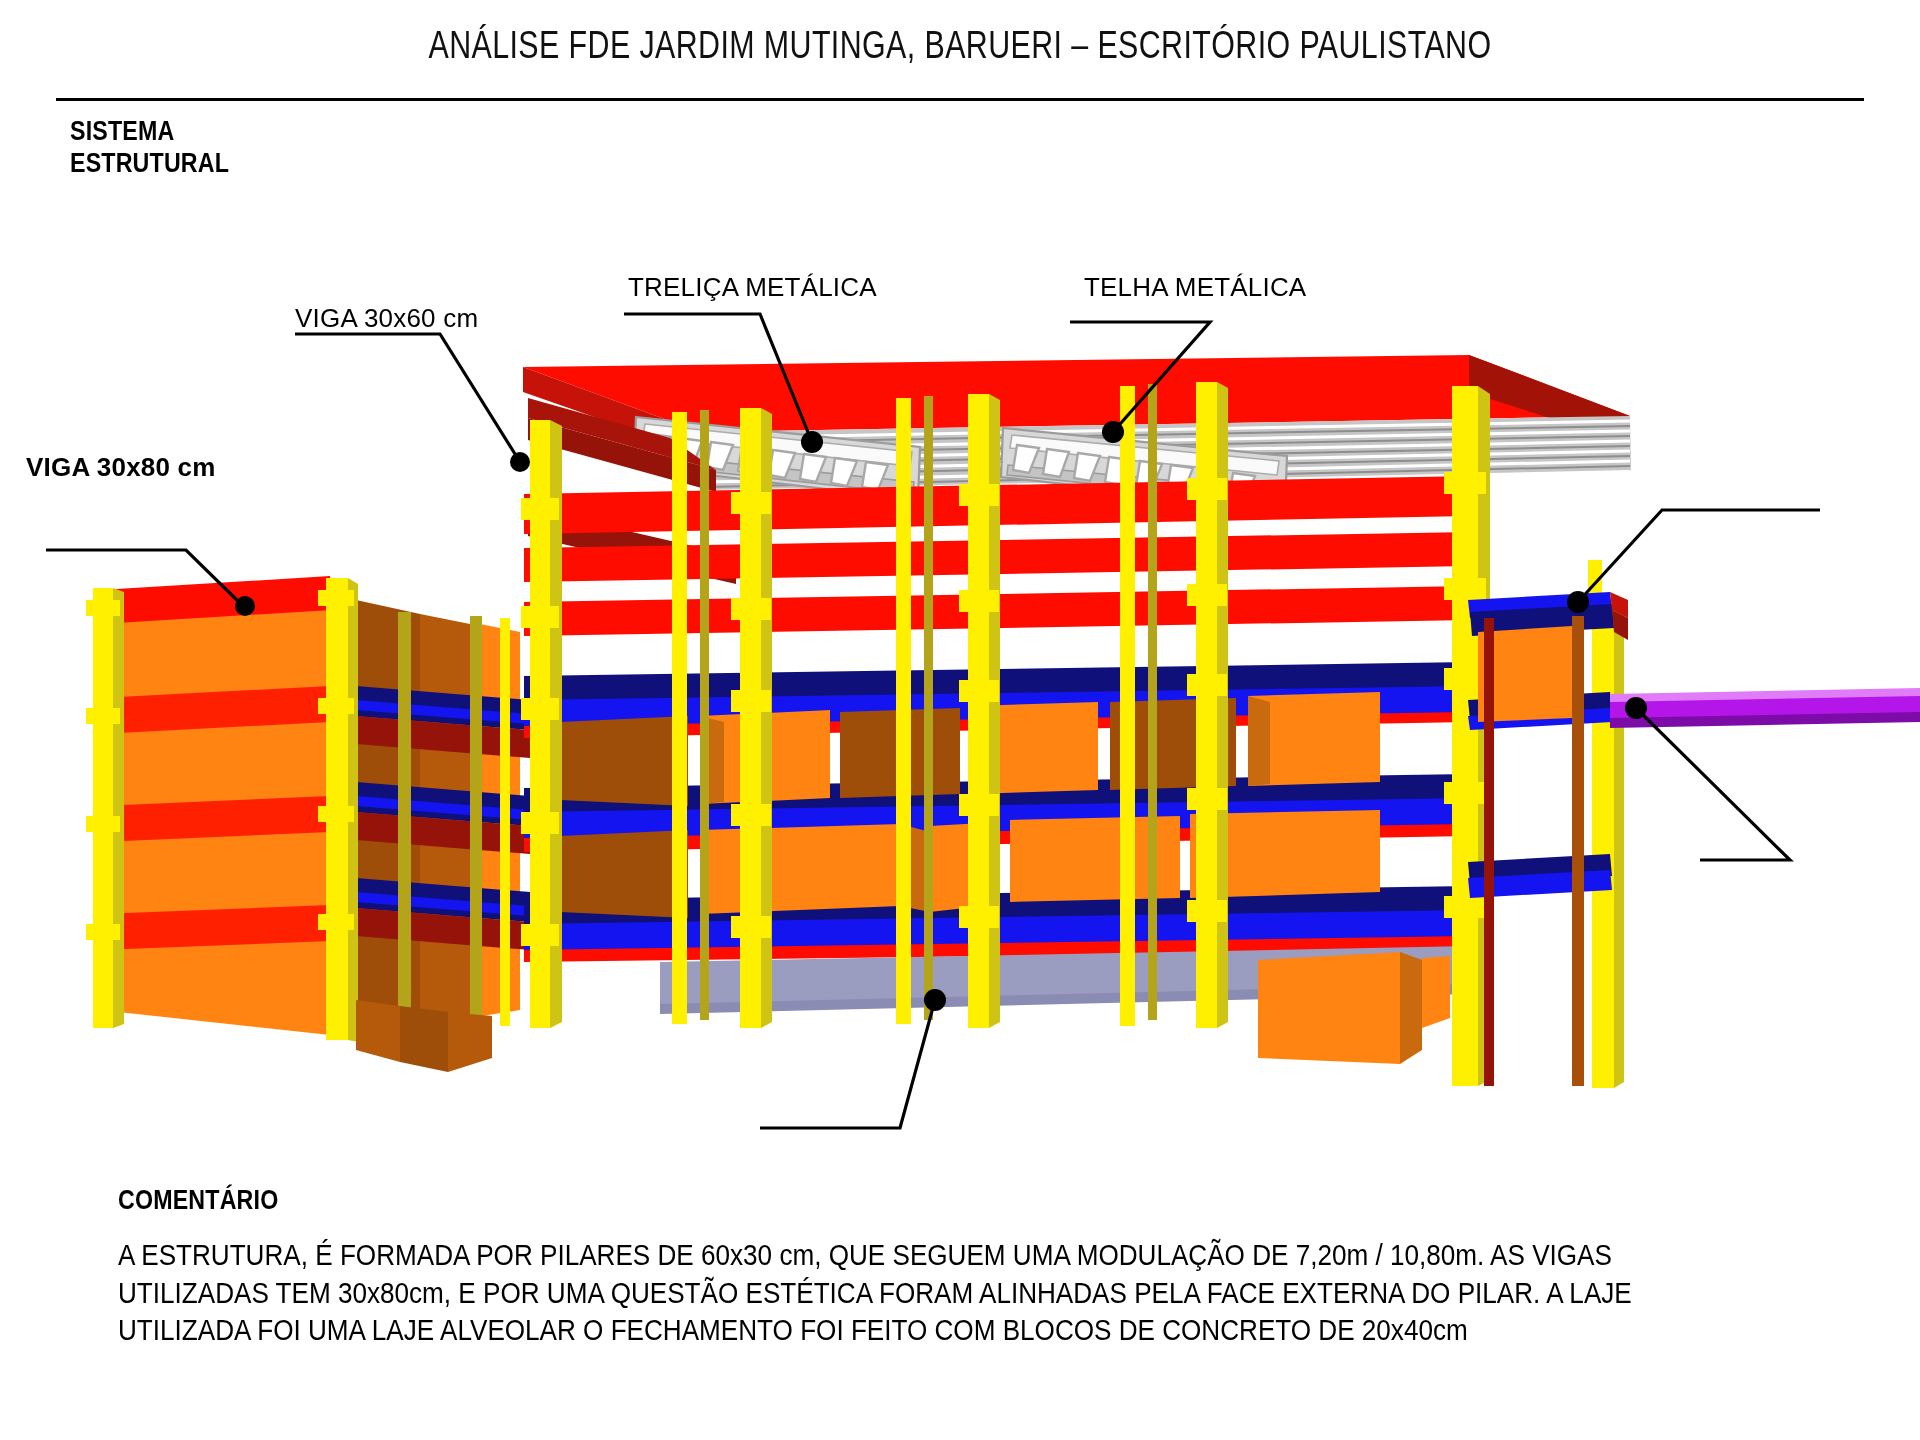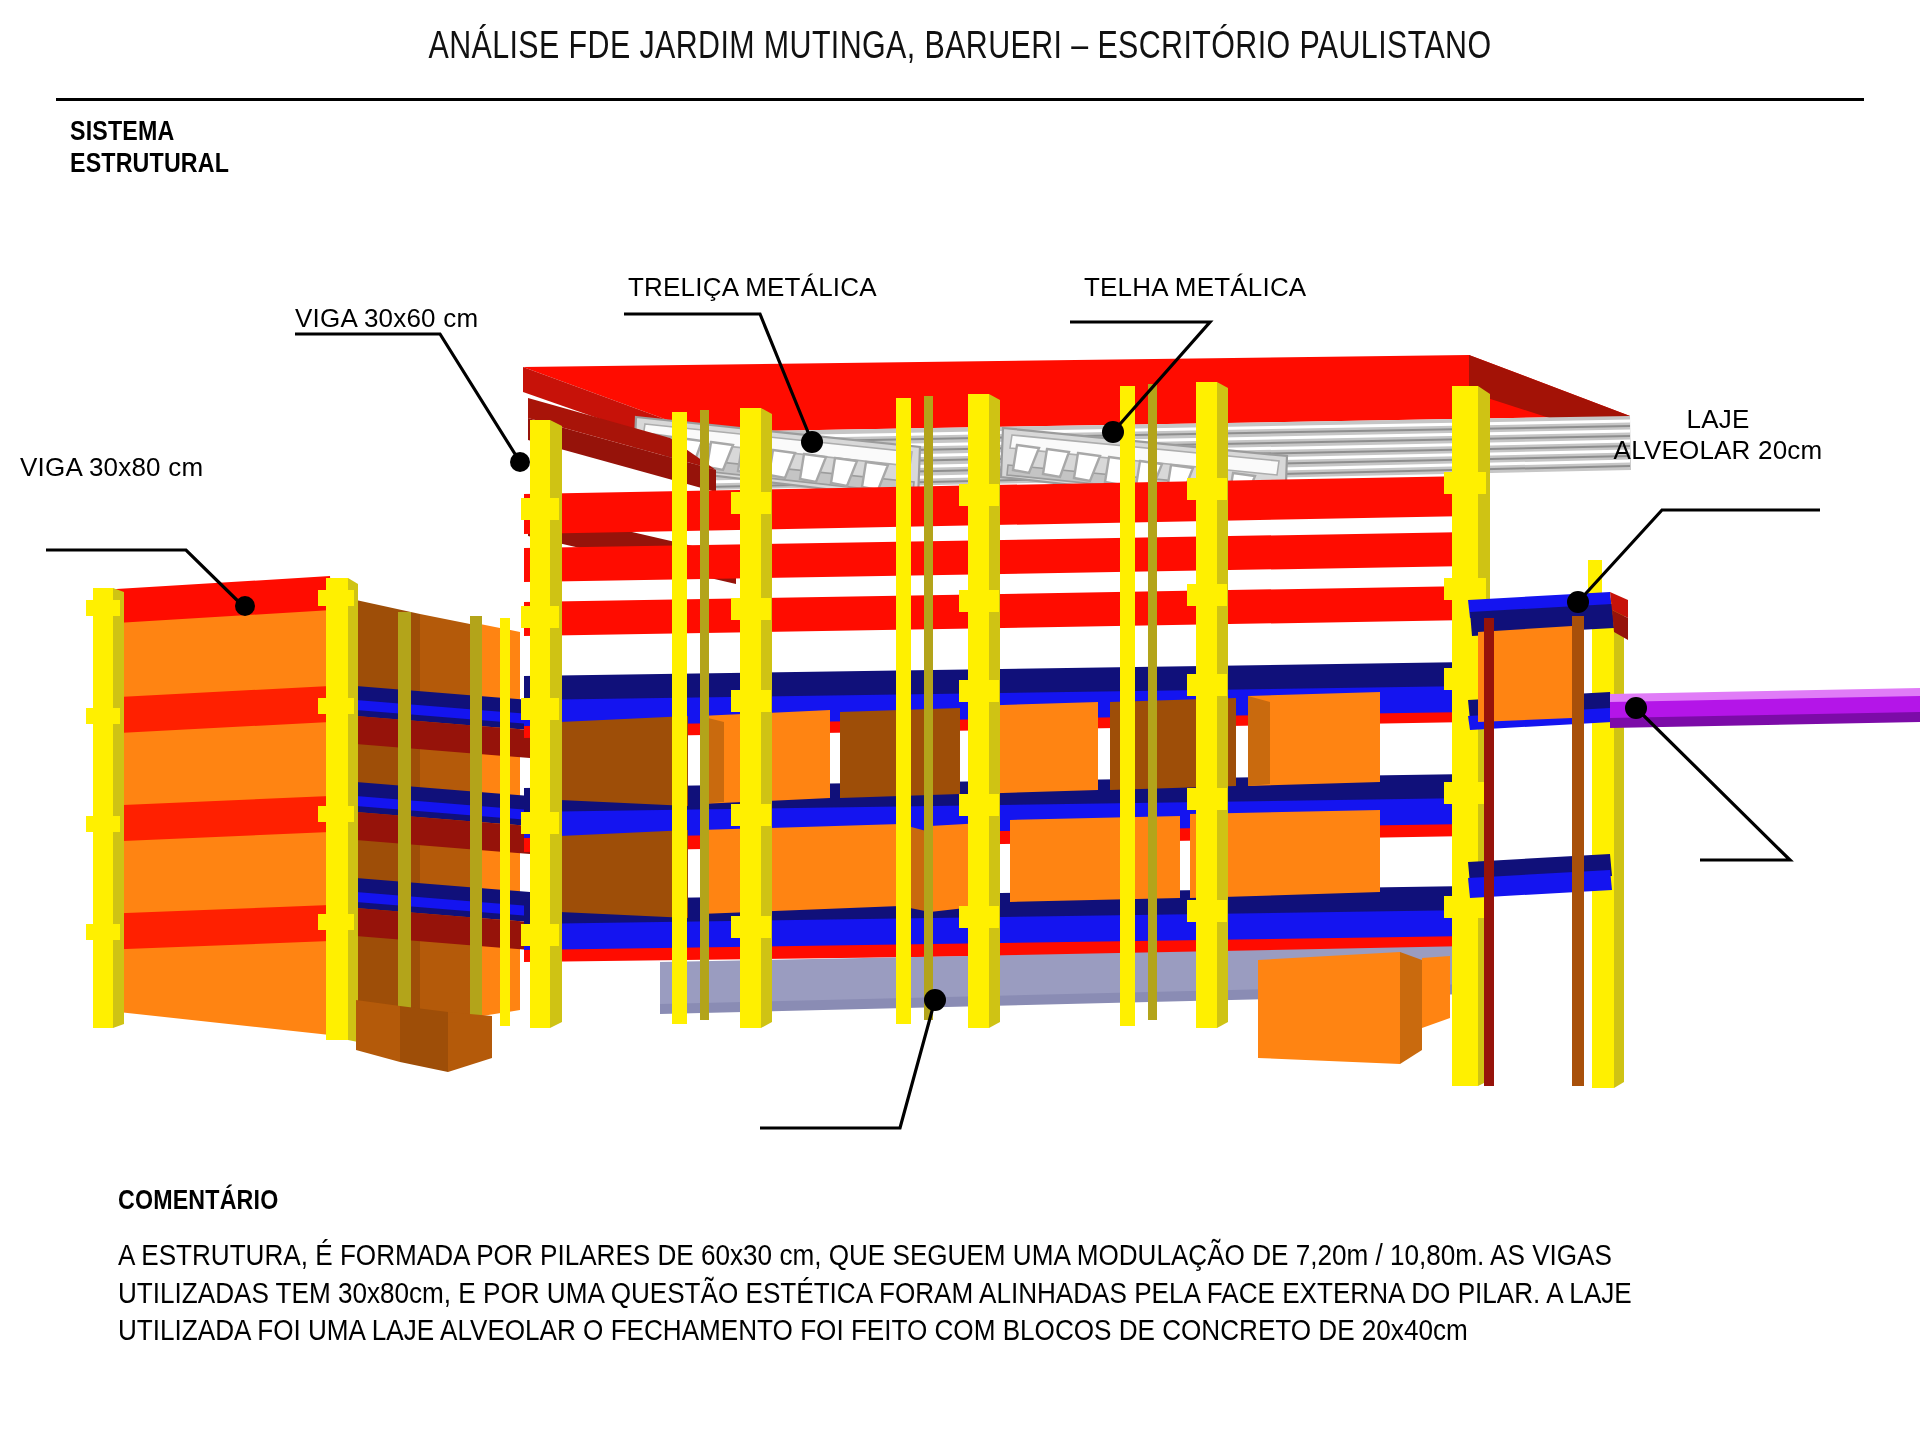--- a/index.html
+++ b/index.html
@@ -341,30 +341,28 @@
       <circle class="dot" cx="1578" cy="602" r="11"></circle>
 
       <polyline class="leader" points="1700,860 1790,860 1636,708"></polyline>
       <circle class="dot" cx="1636" cy="708" r="11"></circle>
 
       <polyline class="leader" points="760,1128 900,1128 935,1000"></polyline>
       <circle class="dot" cx="935" cy="1000" r="11"></circle>
     </g>
   </svg>
 
-  <div class="lbl" style="left:20px;top:452px;">VIGA 30x80 cm</div>
+  <div class="lbl" style="left:26px;top:452px;font-weight:bold;">VIGA 30x80 cm</div>
 
   <div class="lbl" style="left:295px;top:303px;">VIGA 30x60 cm</div>
 
   <div class="lbl" style="left:628px;top:272px;">TRELIÇA METÁLICA</div>
 
   <div class="lbl" style="left:1084px;top:272px;">TELHA METÁLICA</div>
 
-  <div class="lbl ctr" style="left:1568px;top:404px;width:300px;">LAJE
-ALVEOLAR 20cm</div>
 
 
 
   <div class="cmt-head">COMENTÁRIO</div>
 
   <div class="cmt-body">A ESTRUTURA, É FORMADA POR PILARES DE 60x30 cm, QUE SEGUEM UMA MODULAÇÃO DE 7,20m / 10,80m. AS VIGAS UTILIZADAS TEM 30x80cm, E POR UMA QUESTÃO ESTÉTICA FORAM ALINHADAS PELA FACE EXTERNA DO PILAR. A LAJE UTILIZADA FOI UMA LAJE ALVEOLAR O FECHAMENTO FOI FEITO COM BLOCOS DE CONCRETO DE 20x40cm</div>
 
 </div>
 
 </body></html>

